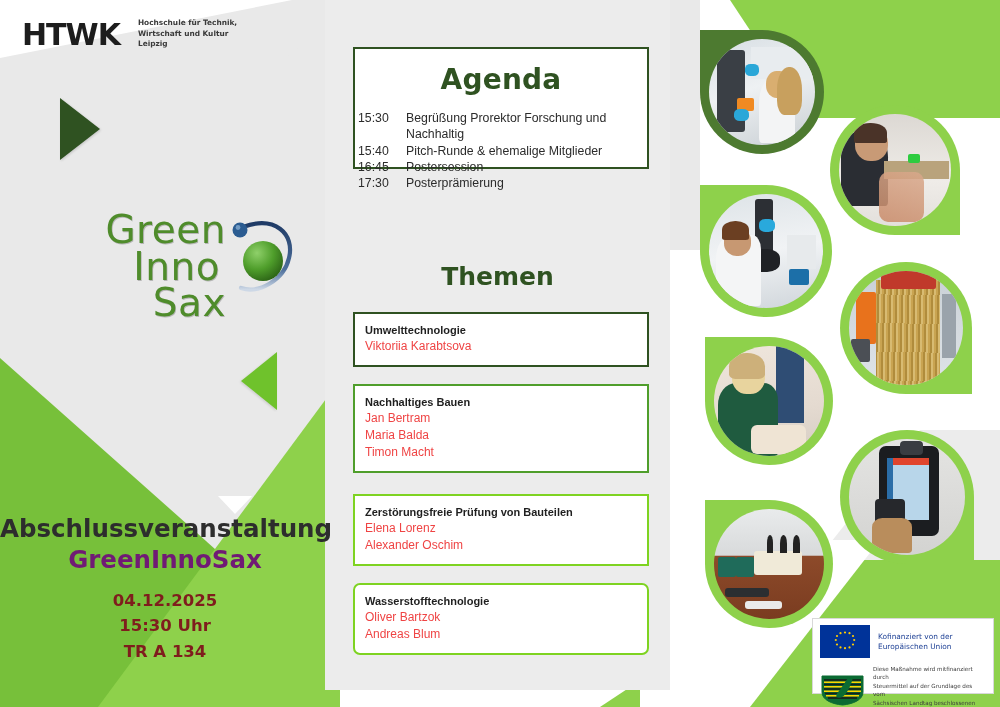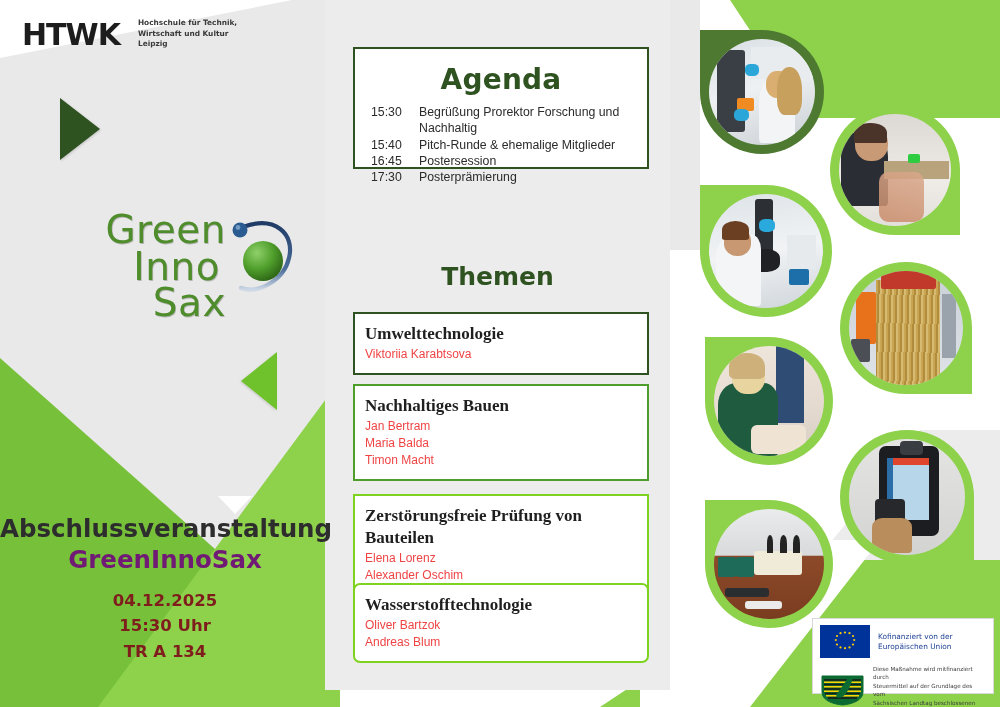--- a/index.html
+++ b/index.html
@@ -131,42 +131,42 @@
 
   .agenda-box {
     position: absolute; left: 28px; top: 47px; width: 296px; height: 122px;
     background: #ffffff; border: 2px solid #2f5221;
   }
   .agenda-title {
     text-align: center; color: #2f5221;
     font-family: "DejaVu Sans", sans-serif; font-weight: 700;
     font-size: 28px; margin-top: 14px; letter-spacing: 0.2px;
   }
-  .agenda-list { margin-top: 8px; padding-left: 16px; }
+  .agenda-list { margin-top: 14px; padding-left: 3px; }
   .agenda-row { display: flex; font-size: 12.3px; color: #2b2b2b; line-height: 1.33; }
   .agenda-time { width: 48px; flex: none; }
   .agenda-text { flex: 1; }
 
   .themen-title {
     position: absolute; left: 0; top: 262px; width: 345px;
     text-align: center; color: #2f5221;
     font-family: "DejaVu Sans", sans-serif; font-weight: 700;
     font-size: 25px;
   }
 
   .topic-box {
     position: absolute; left: 28px; width: 296px;
     background: #ffffff; border: 2px solid #8ed14b;
     padding: 9px 10px 10px 10px;
   }
   .topic-box.dark { border-color: #2f5221; }
   .topic-box.bright { border-color: #7ed321; }
   .topic-head {
-    font-family: Liberation Serif, serif; font-weight: 700;
-    font-size: 17px; color: #1f1f1f; line-height: 1.3; margin-bottom: 1px;
+    font-family: Liberation Sans, sans-serif; font-weight: 700;
+    font-size: 11px; color: #1f1f1f; line-height: 1.3; margin-bottom: 1px;
   }
   .topic-name { font-size: 12px; color: #ef4444; line-height: 1.42; }
 
   #topic0 { top: 312px; }
   #topic1 { top: 384px; }
   #topic2 { top: 494px; }
   #topic3 { top: 583px; }
 
   
   .event {

